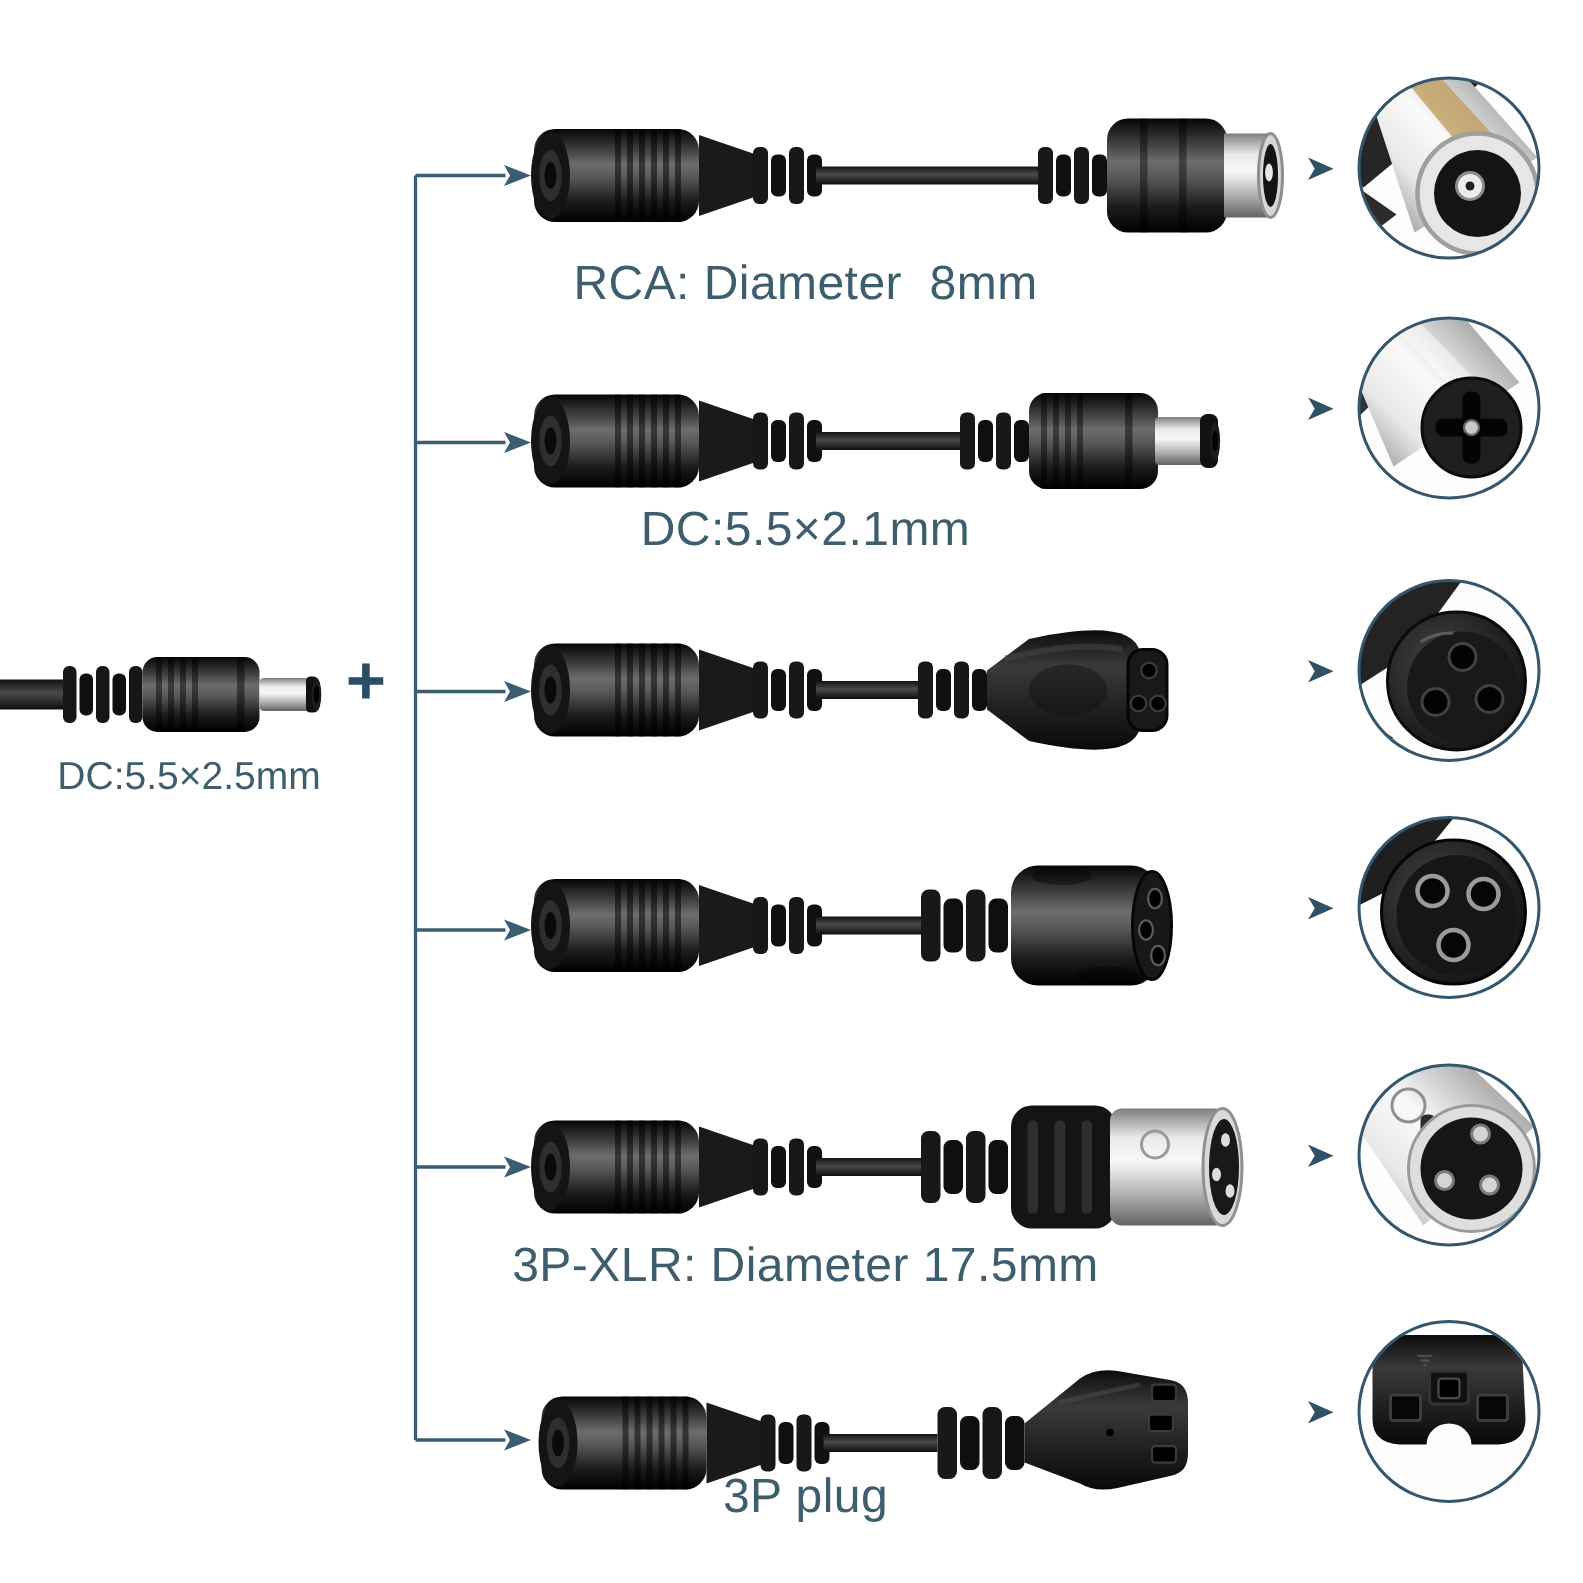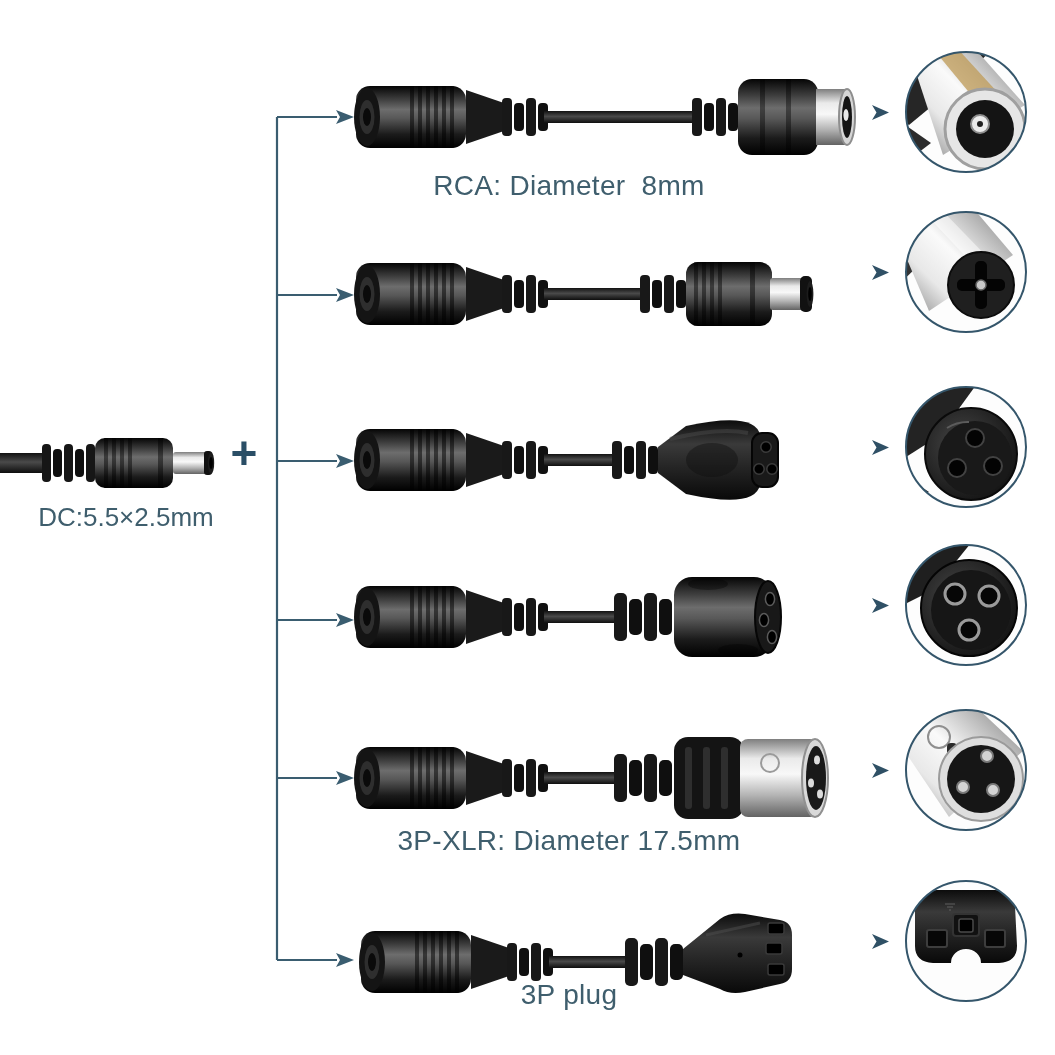--- a/index.html
+++ b/index.html
@@ -1,20 +1,20 @@
 <!DOCTYPE html>
 <html><head>
 <meta charset="utf-8">
 <style>
   html,body{margin:0;padding:0;background:#fff;}
   .canvas{position:relative;width:1055px;height:1055px;background:#ffffff;overflow:hidden;
           font-family:"Liberation Sans", sans-serif;}
   .abs{position:absolute;}
   .label{position:absolute;color:#3f5e6d;text-align:center;white-space:pre;}
-  .row-label{left:344px;width:450px;font-size:28px;letter-spacing:0.3px;}
+  .row-label{left:312px;width:450px;font-size:32px;letter-spacing:0.3px;}
   .main-label{left:10px;width:232px;top:502px;font-size:26px;}
   .plus{position:absolute;left:222px;top:430px;width:44px;font-size:46px;font-weight:bold;
         color:#2a4e66;text-align:center;line-height:1;}
   svg{display:block;}
 </style>
 </head>
 <body>
 
 <div class="canvas">
 
@@ -220,20 +220,21 @@
     <use href="#teethBig" transform="translate(285,55)"></use>
     <path d="M343,42 L380,12 Q390,5 405,7 L440,13 Q452,15 452,28 L452,62 Q452,75 440,77 L405,85 Q390,88 380,82 L343,68 Z" fill="url(#gBody2)"></path>
     <path d="M366,28 L420,16" stroke="#4d4d4d" stroke-width="3" fill="none" opacity="0.5"></path>
     <rect x="428" y="16" width="16" height="11" rx="2" fill="#000" stroke="#3a3a3a" stroke-width="1.5"></rect>
     <rect x="426" y="36" width="16" height="11" rx="2" fill="#000" stroke="#3a3a3a" stroke-width="1.5"></rect>
     <rect x="428" y="57" width="16" height="11" rx="2" fill="#000" stroke="#3a3a3a" stroke-width="1.5"></rect>
     <circle cx="400" cy="48" r="2.5" fill="#000"></circle>
   </svg>
 
   <div class="label row-label" style="top:170px">RCA: Diameter  8mm</div>
+  <div class="label row-label" style="top:334px">DC:5.5×2.1mm</div>
   <div class="label row-label" style="top:825px">3P-XLR: Diameter 17.5mm</div>
   <div class="label row-label" style="top:979px">3P plug</div>
 
   <svg class="abs" style="left:872px;top:105px" width="18" height="15" viewBox="0 0 18 15">
       <path d="M0,0 L17,7.5 L0,15 L4.5,7.5 Z" fill="#2f5065"></path>
     </svg>
   <svg class="abs" style="left:872px;top:265px" width="18" height="15" viewBox="0 0 18 15">
       <path d="M0,0 L17,7.5 L0,15 L4.5,7.5 Z" fill="#2f5065"></path>
     </svg>
   <svg class="abs" style="left:872px;top:440px" width="18" height="15" viewBox="0 0 18 15">

